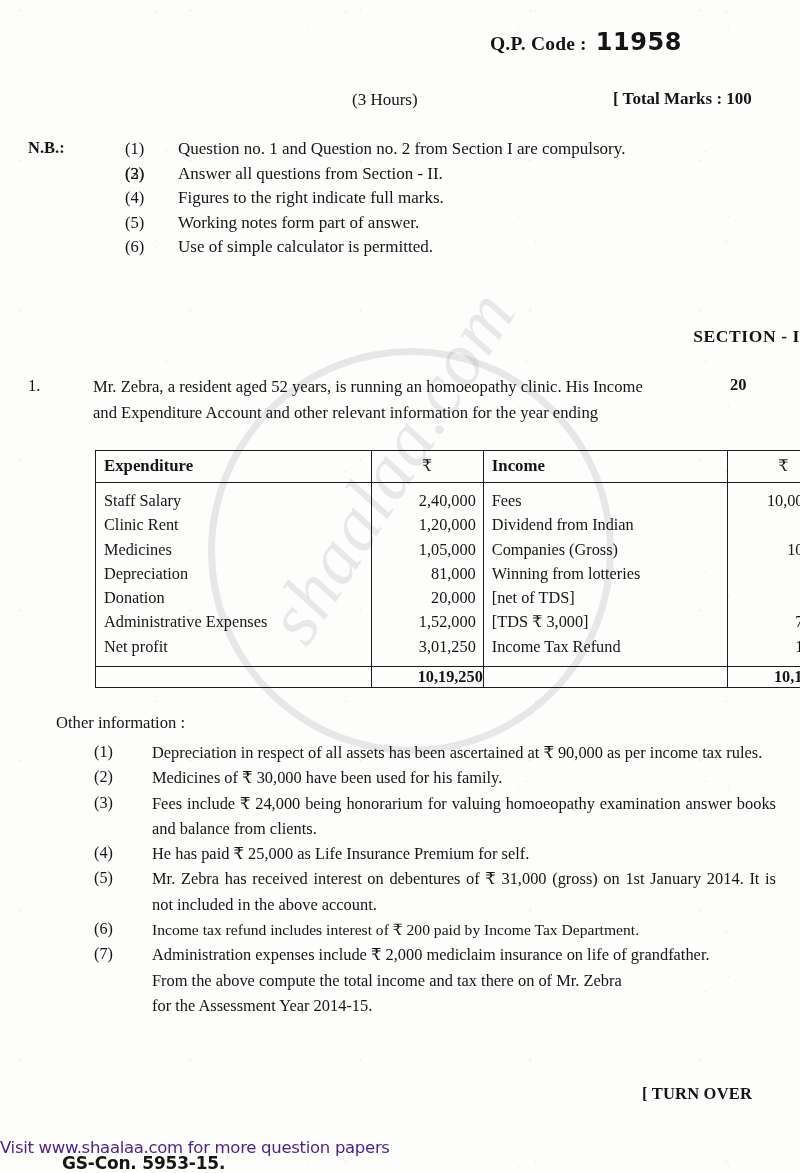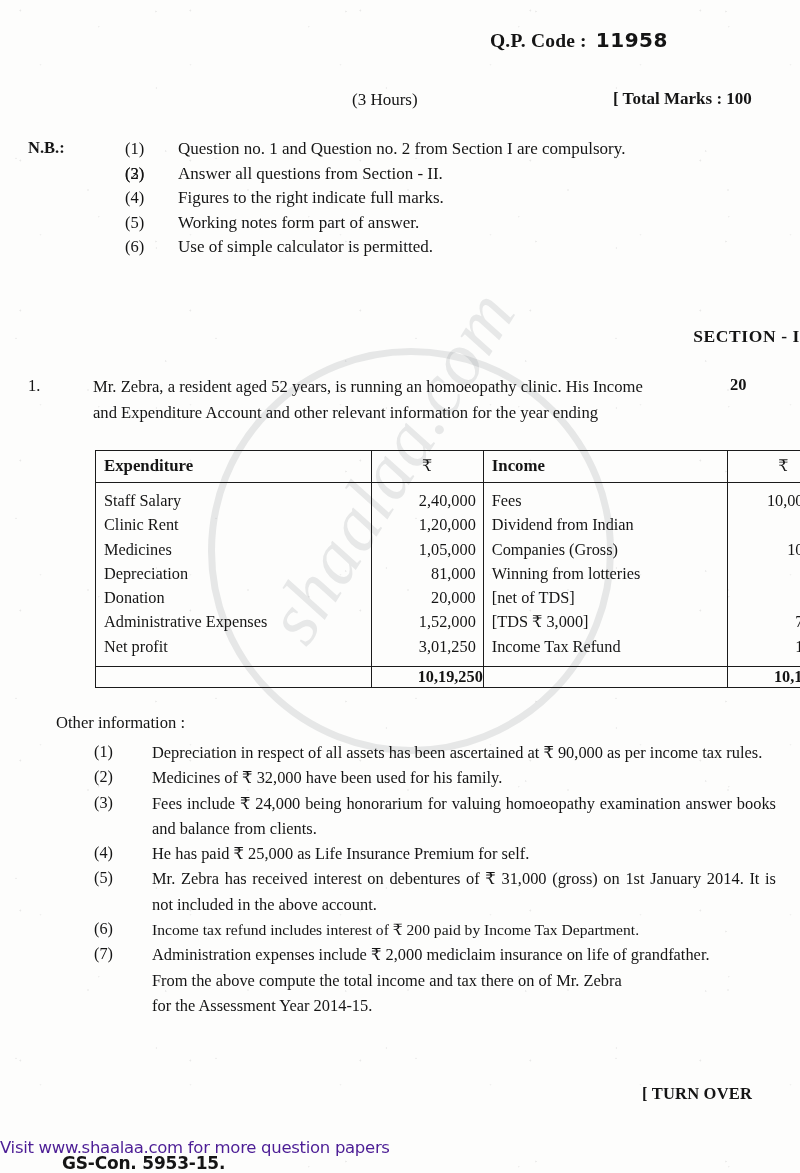--- a/index.html
+++ b/index.html
@@ -69,21 +69,21 @@
 
   .qpcode {
     position: absolute;
     left: 490px; top: 28px;
     font-weight: bold;
     font-size: 19.5px;
     letter-spacing: .2px;
   }
   .qpcode .num {
     font-family: "DejaVu Sans", sans-serif;
-    font-size: 20px;
+    font-size: 24px;
     font-weight: bold;
     margin-left: 9px;
     letter-spacing: .5px;
   }
 
   .hours {
     position: absolute;
     left: 352px; top: 90px;
     font-size: 17px;
   }
@@ -357,21 +357,21 @@
 
     <div class="other-head">Other information :</div>
 
     <div class="other-wrap">
       <div class="other-item">
         <span class="marker">(1)</span>
         <span>Depreciation in respect of all assets has been ascertained at ₹ 90,000 as per income tax rules.</span>
       </div>
       <div class="other-item">
         <span class="marker">(2)</span>
-        <span class="tight">Medicines of ₹ 32,000 have been used for his family.</span>
+        <span class="tight">Medicines of ₹ 30,000 have been used for his family.</span>
       </div>
       <div class="other-item">
         <span class="marker">(3)</span>
         <span>Fees include ₹ 24,000 being honorarium for valuing homoeopathy examination answer books and balance from clients.</span>
       </div>
       <div class="other-item">
         <span class="marker">(4)</span>
         <span class="tight">He has paid ₹ 25,000 as Life Insurance Premium for self.</span>
       </div>
       <div class="other-item">

